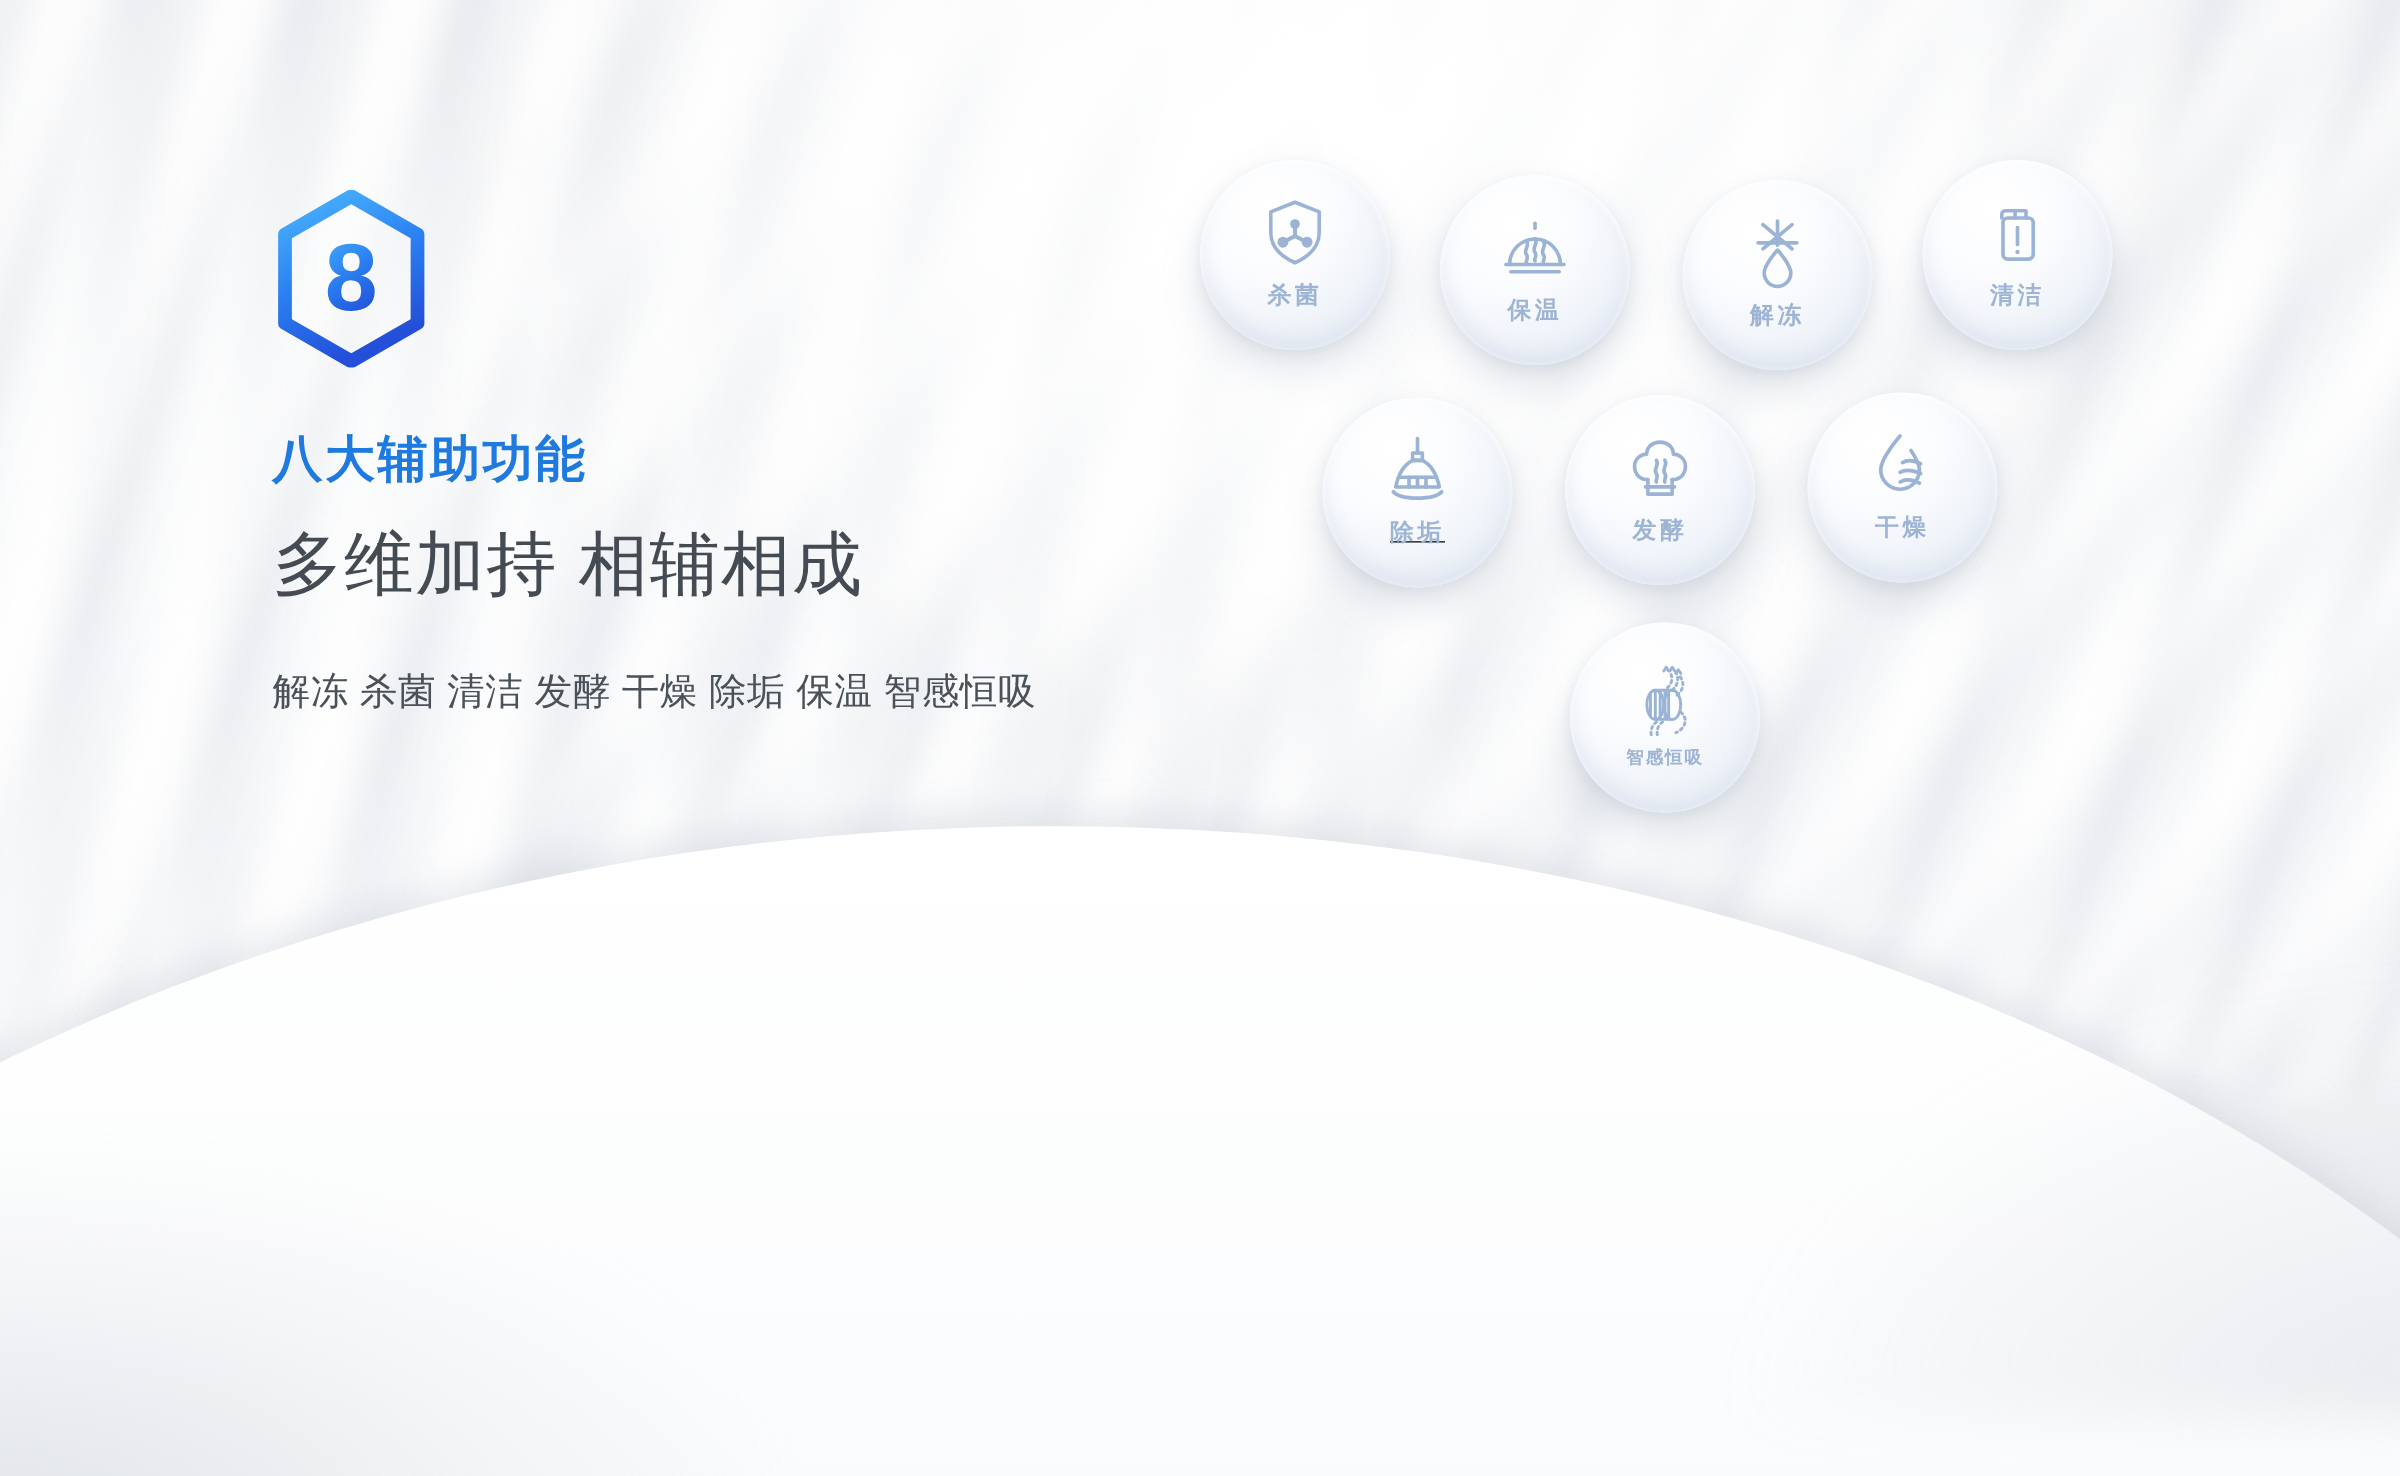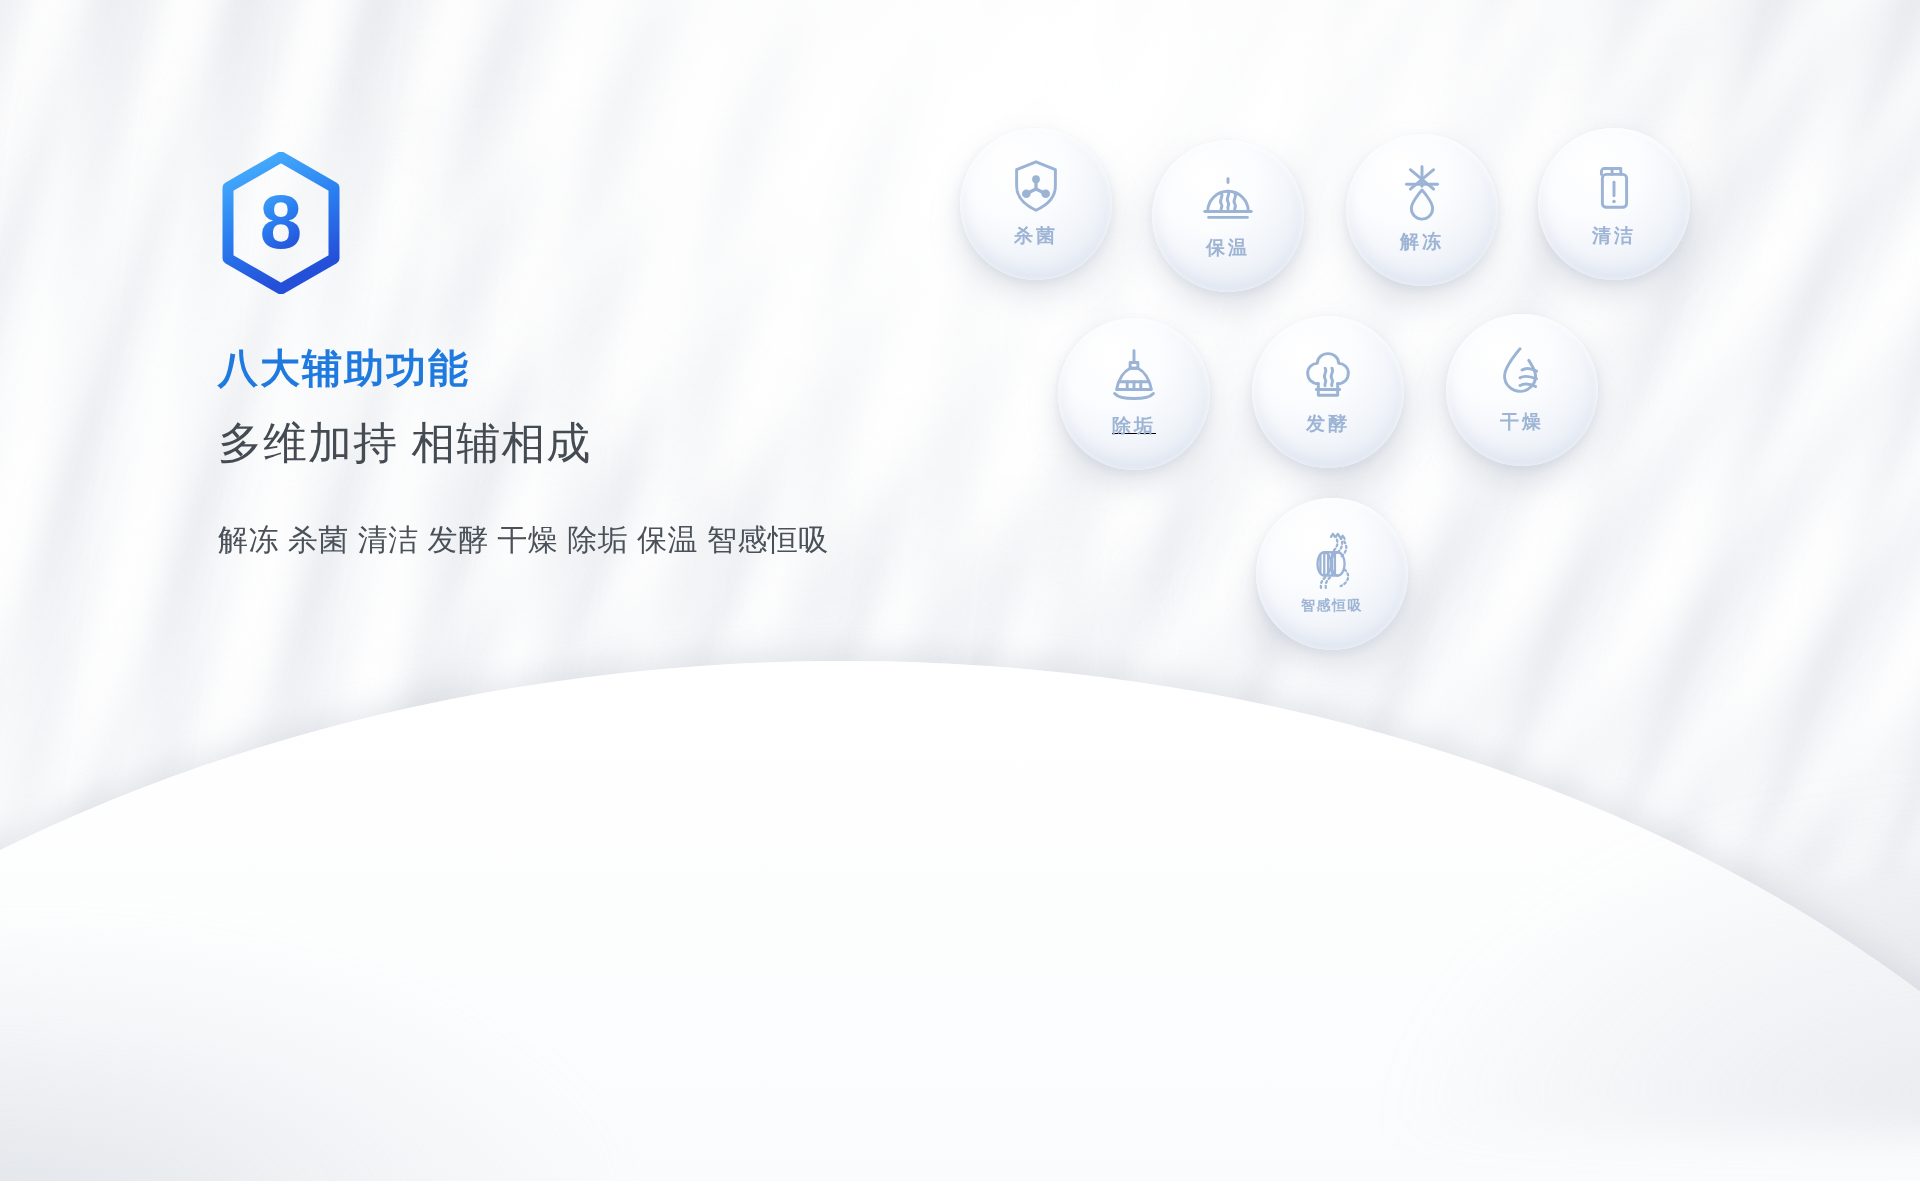--- a/index.html
+++ b/index.html
@@ -120,21 +120,21 @@
   }
   .logo-hex{ width:126px; height:142px; display:block; }
 
   .title{
     margin-top:52px;
     font-size:40px; font-weight:700; letter-spacing:2px;
     color:#1f7ae0; line-height:1.12;
   }
   .subtitle{
     margin-top:26px;
-    font-size:44px; font-weight:400; letter-spacing:1px;
+    font-size:56px; font-weight:400; letter-spacing:1px;
     color:#444b52; line-height:1.2;
   }
   .paragraph{
     margin-top:46px;
     font-size:30px; font-weight:400; letter-spacing:.5px;
     color:#4a5158; line-height:1.62;
   }
   .paragraph div{ white-space:nowrap;margin-top:21px; }
 
   
@@ -167,21 +167,21 @@
     margin-top:6px;
     font-size:19px; font-weight:700; letter-spacing:3px;
     color:#9db4d4; white-space:nowrap;
   }
   .orb.wide{ }
   .orb.wide .caption{ letter-spacing:1.5px; font-size:14px; }
 
   
   .p1{ left:0px;   top:0px;font-family:Liberation Serif, serif;   }
   .p2{ left:192px; top:12px;  }
-  .p3{ left:386px; top:6px;   }
+  .p3{ left:386px; top:16px;   }
   .p4{ left:578px; top:0px;   }
   .p5{ left:98px;  top:190px;text-decoration:underline; }
   .p6{ left:292px; top:188px; }
   .p7{ left:486px; top:186px; }
   .p8{ left:296px; top:370px; }
 </style>
 </head>
 <body>
 
 <div class="stage">

